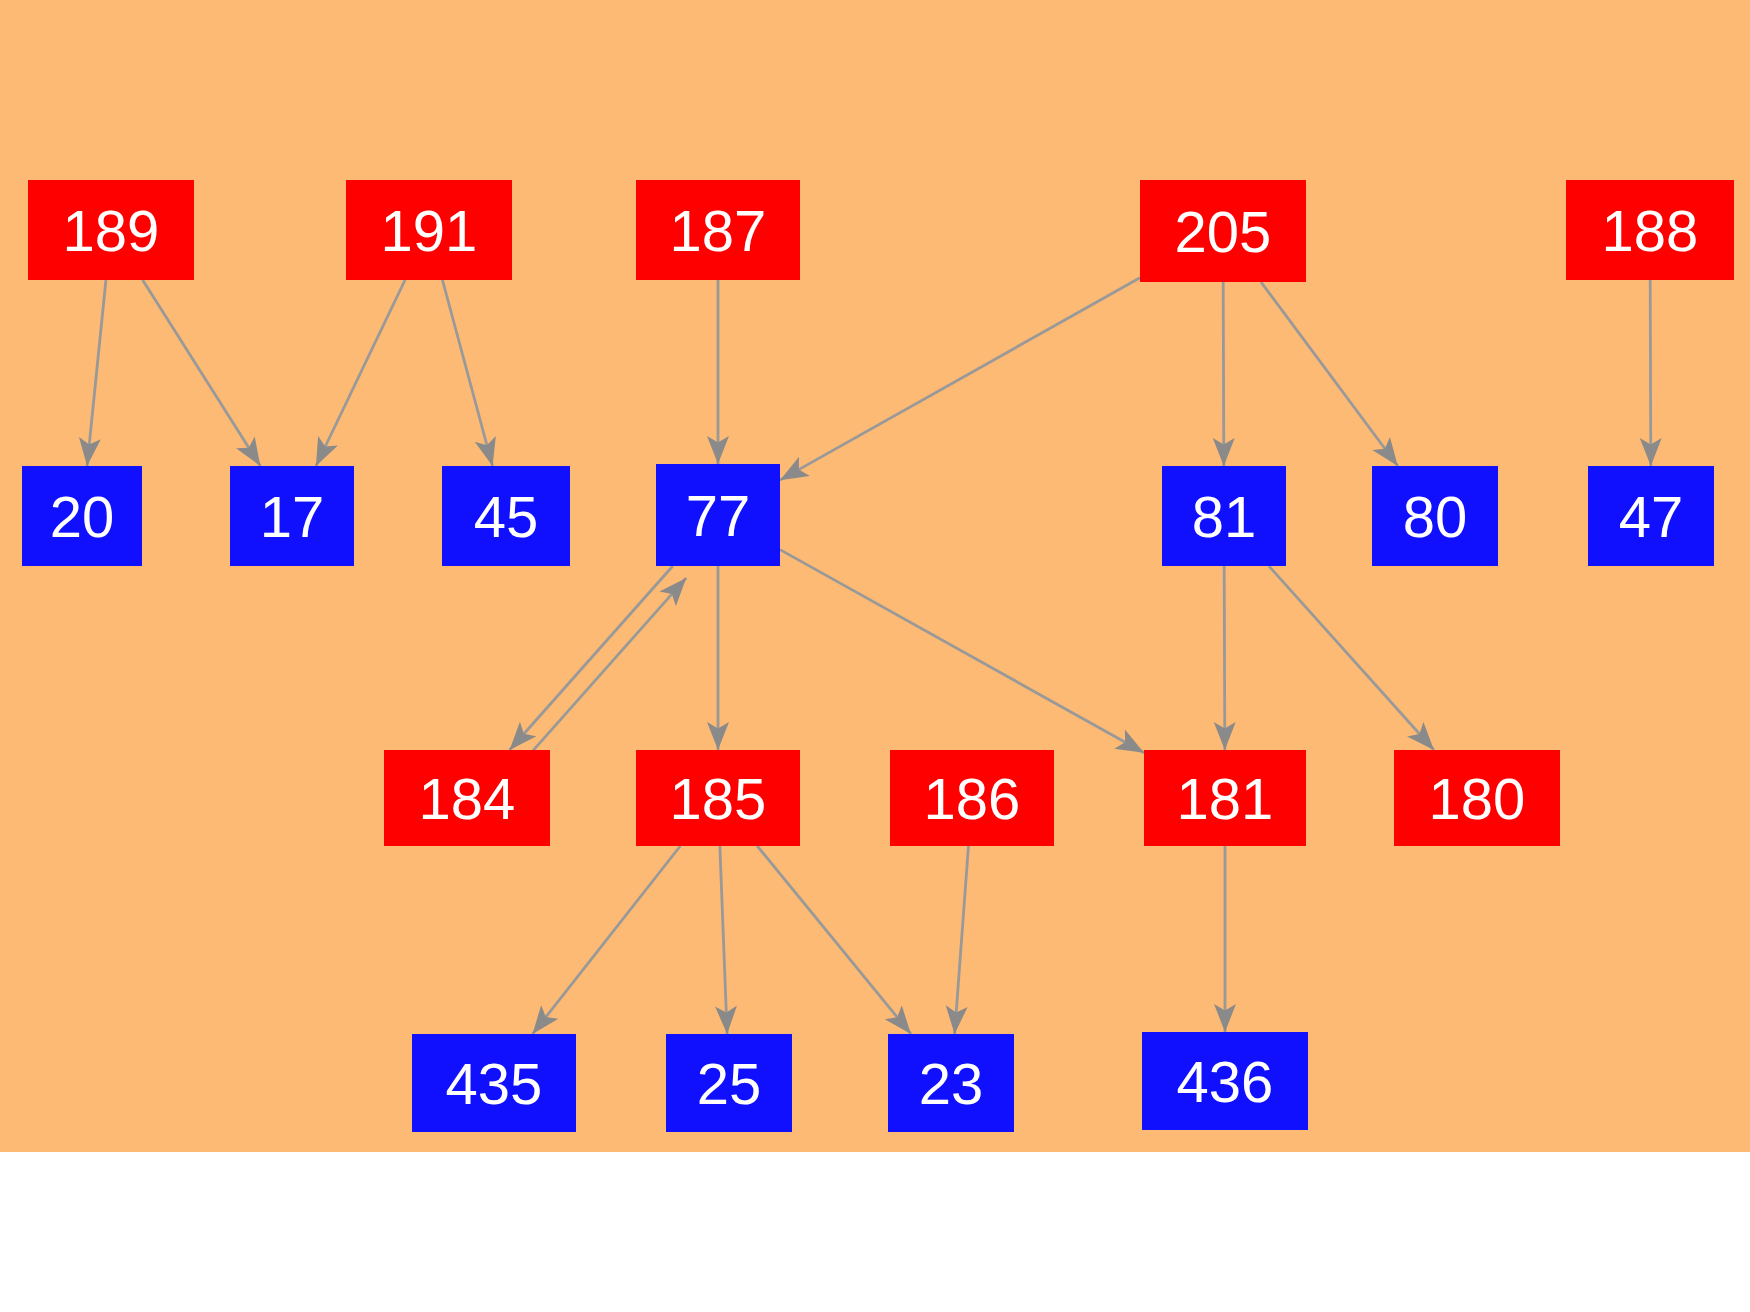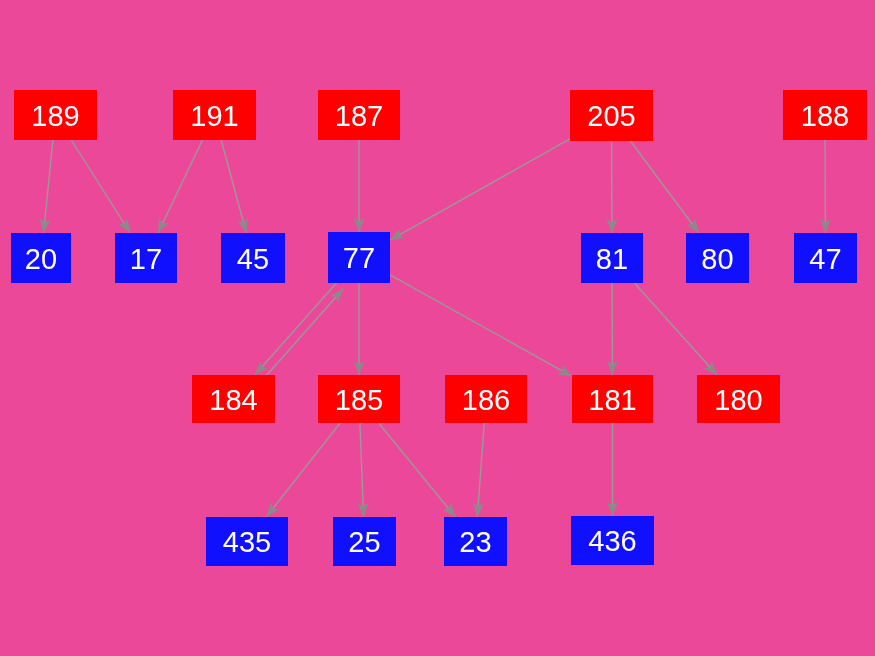--- a/index.html
+++ b/index.html
@@ -1,16 +1,16 @@
 <!DOCTYPE html>
 <html><head>
 <meta charset="utf-8">
 <style>
   html, body { margin: 0; padding: 0; background: #ffffff; }
-  .stage { position: relative; width: 875px; height: 656px; background: #ec4899; overflow: hidden; }
+  .stage { position: relative; width: 875px; height: 576px; background: #fdba74; overflow: hidden; }
   svg { display: block; }
   .node-label {
     font-family: "Liberation Sans", sans-serif;
     font-size: 29px;
     fill: #ffffff;
   }
 </style>
 </head>
 <body>
 

